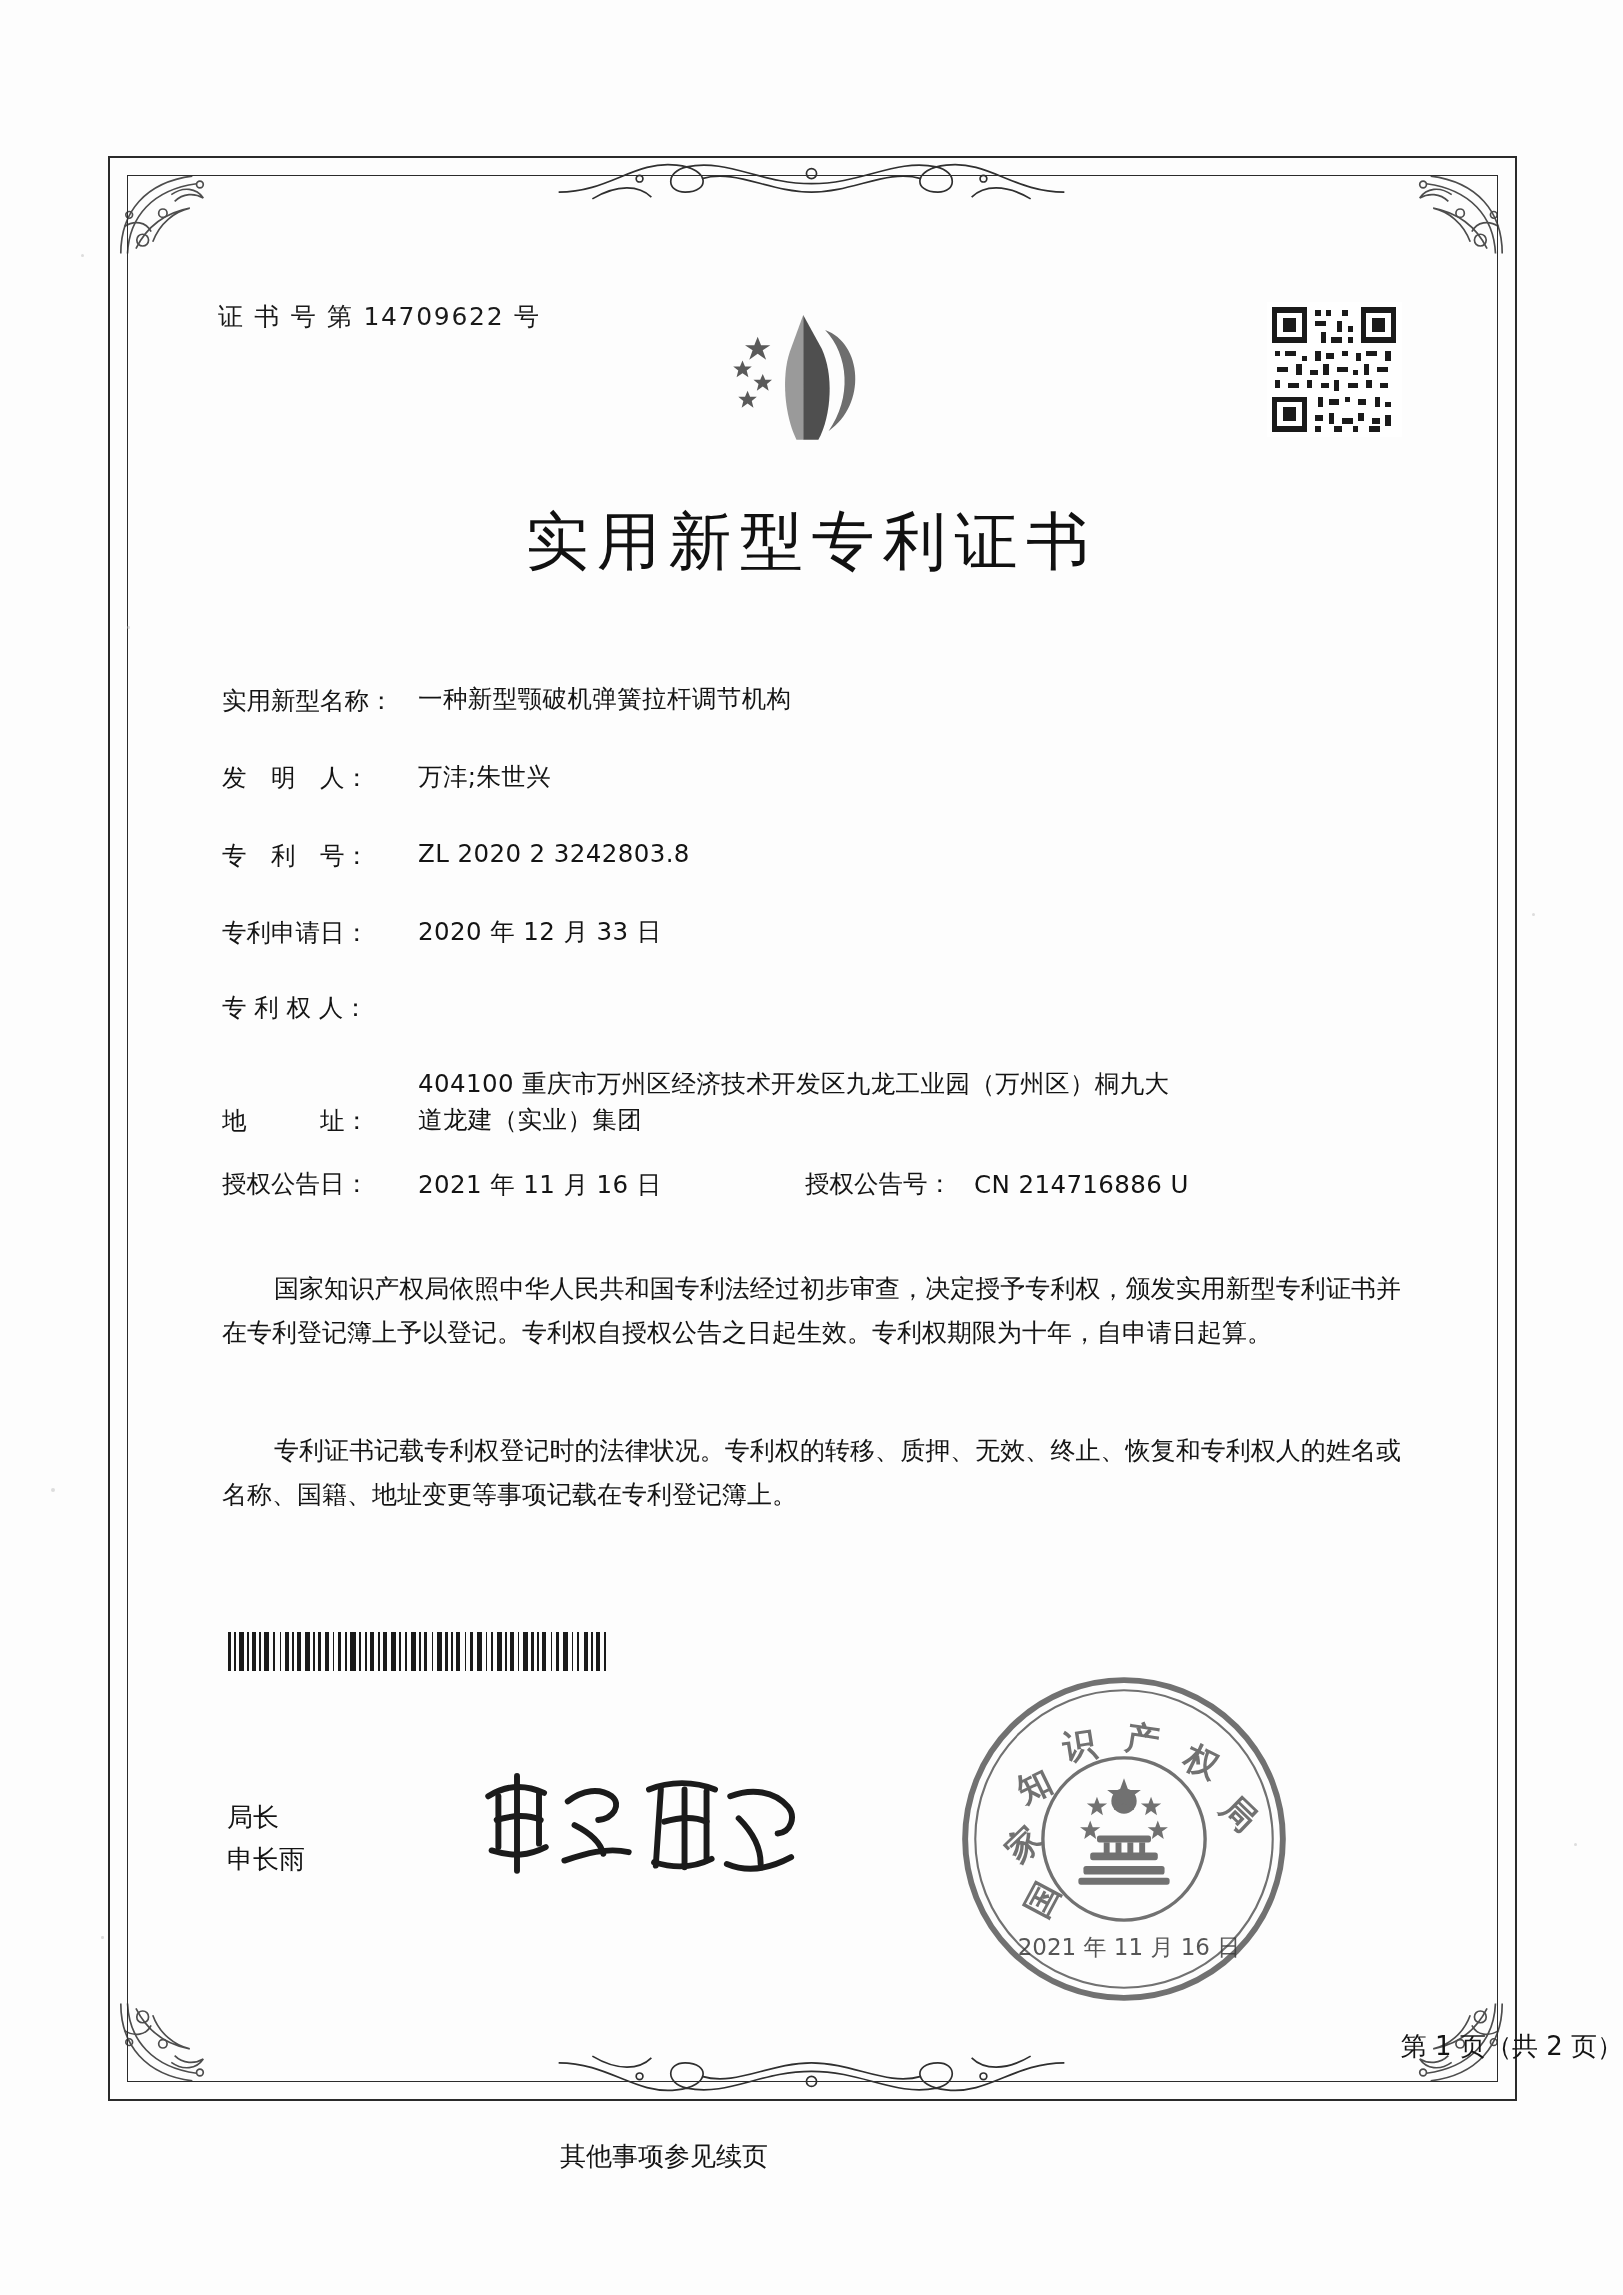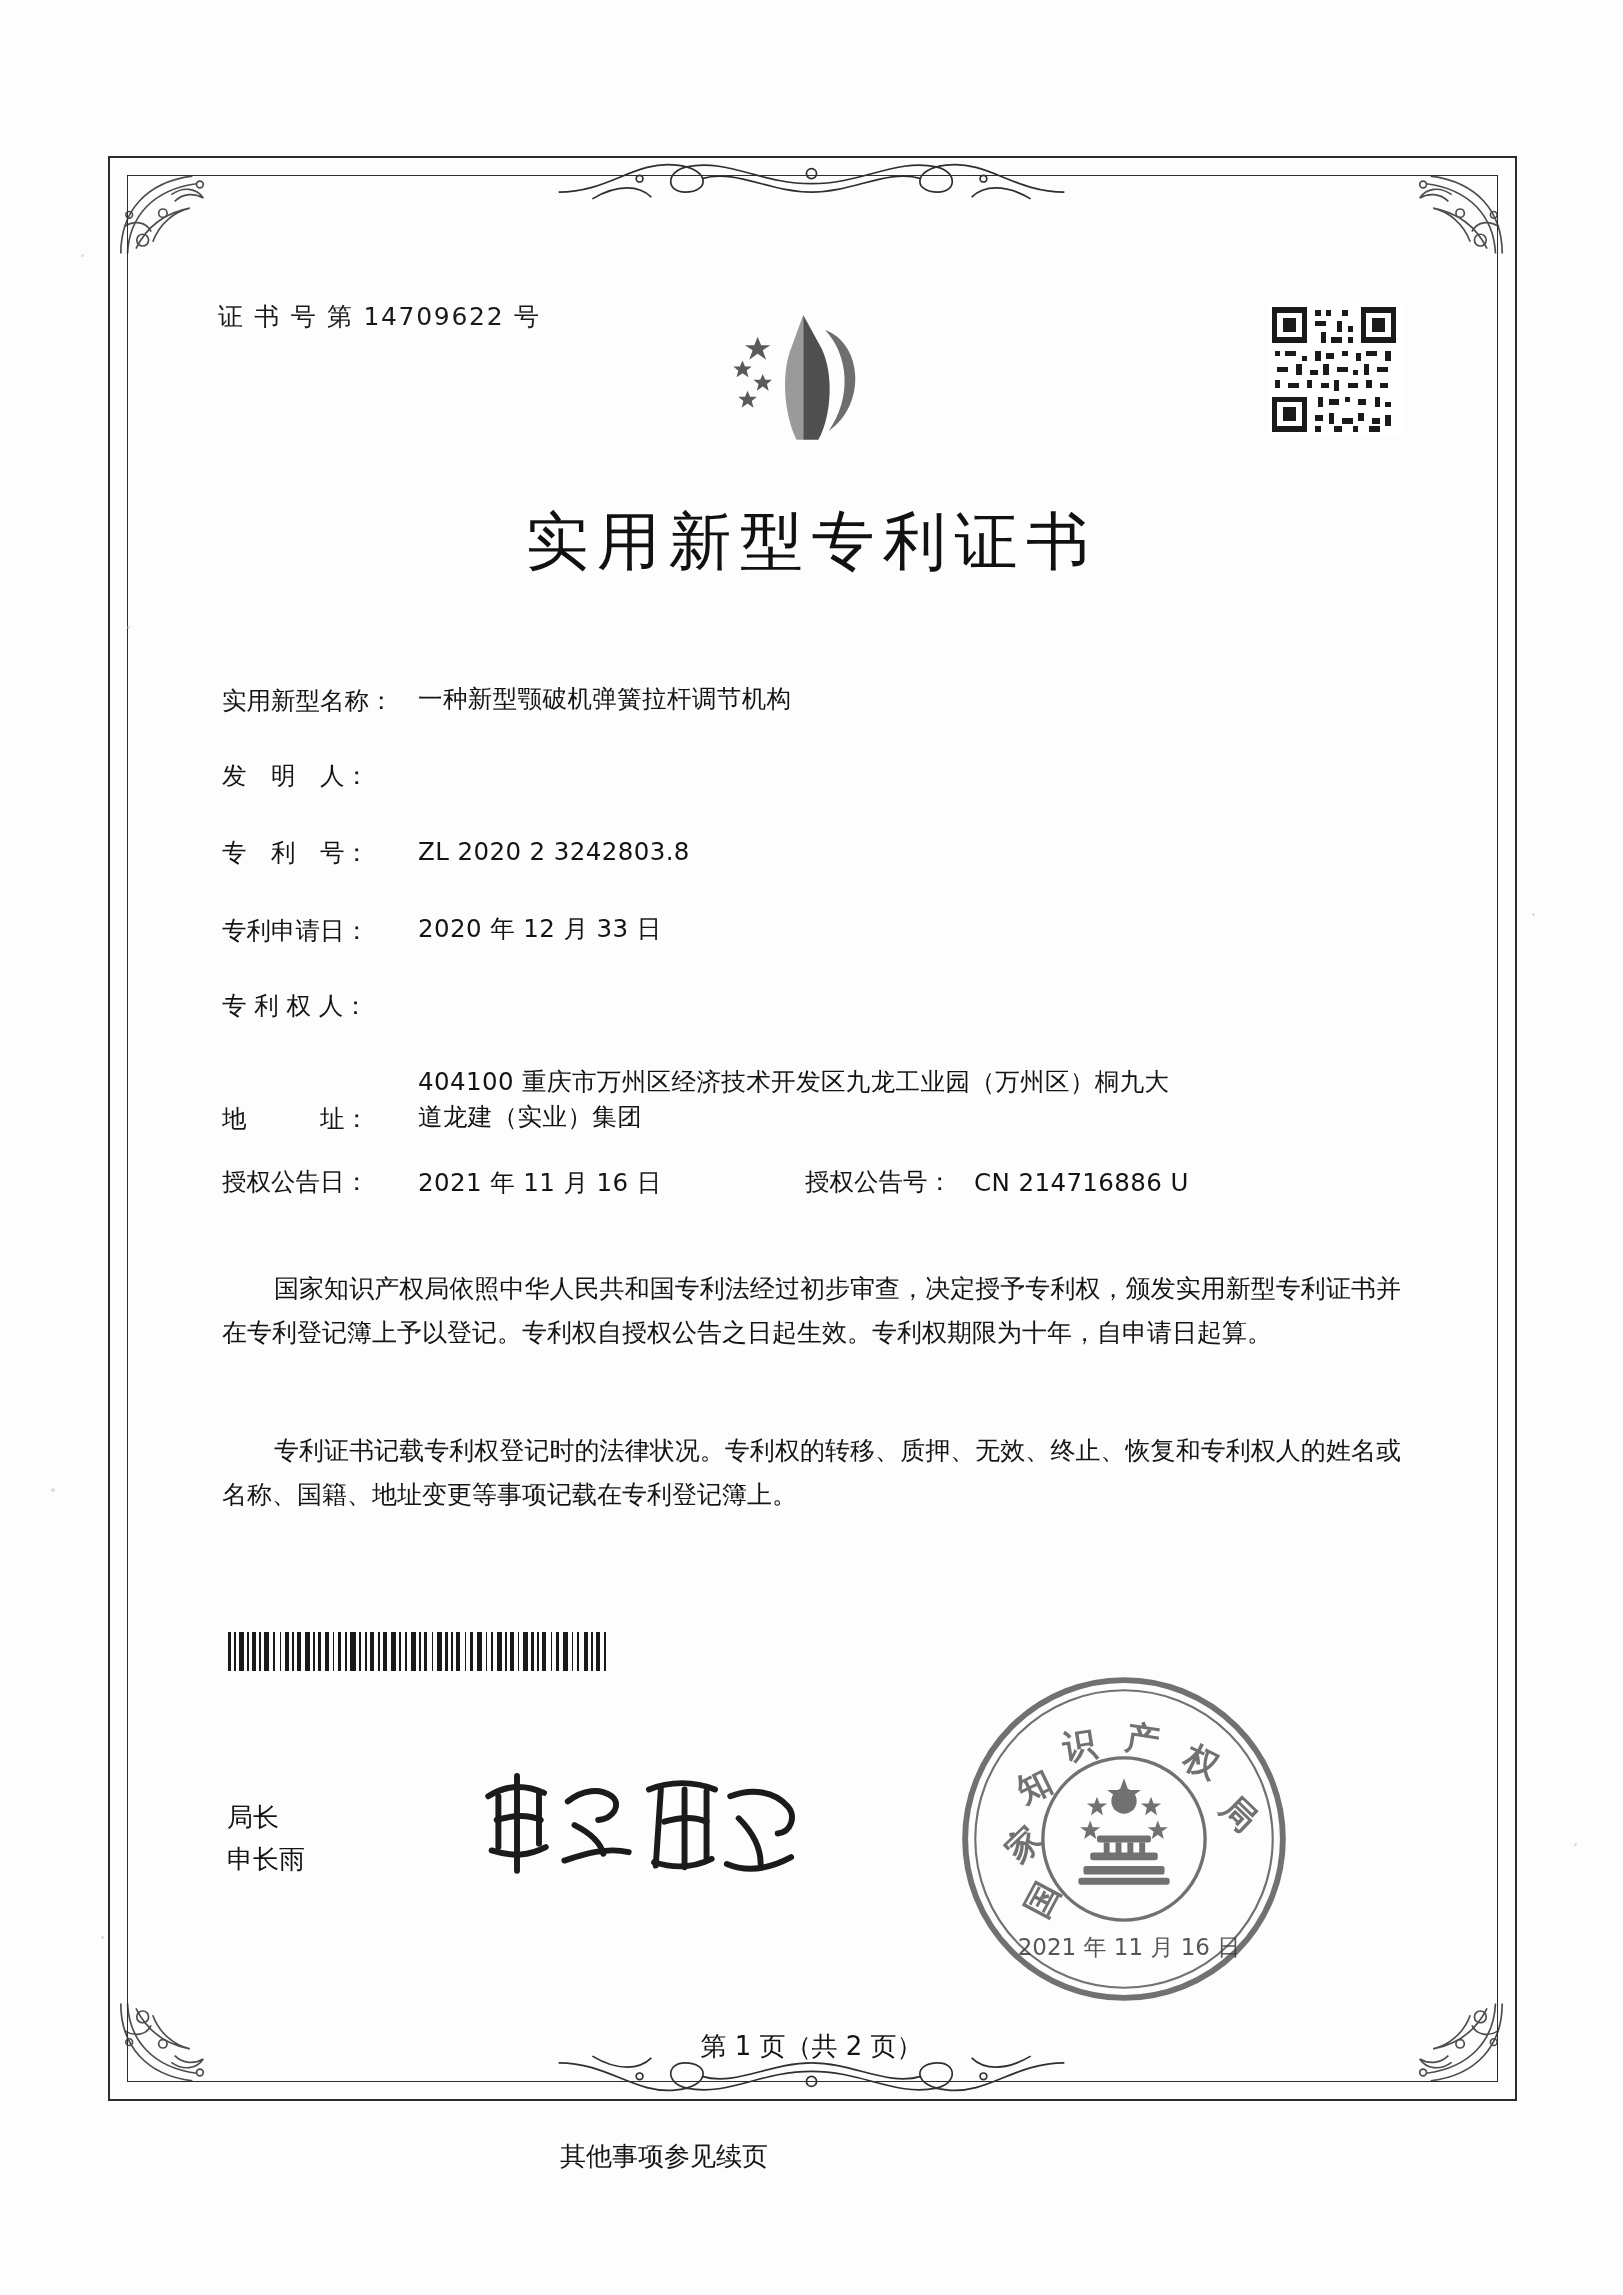--- a/index.html
+++ b/index.html
@@ -190,21 +190,21 @@
     font-size: 23px;
     color: #3a3a3a;
     opacity: .85;
   }
 
   
   .page-num {
     position: absolute;
     left: 0; top: 2029px;
     width: 1623px;
-    text-align: center;
+    text-align: right;
     font-family: "DejaVu Sans", sans-serif;
     font-size: 26px;
     color: #141414;
   }
   .footnote {
     position: absolute;
     left: 0; top: 2139px;
     width: 1328px;
     text-align: center;
     font-family: "DejaVu Serif", serif;
@@ -402,20 +402,21 @@
 
   <div class="cert-title">实用新型专利证书</div>
 
   <div class="fields">
     <div class="frow">
       <div class="flabel">实用新型名称：</div>
       <div class="fvalue">一种新型颚破机弹簧拉杆调节机构</div>
     </div>
     <div class="frow">
       <div class="flabel">发　明　人：</div>
+      <div class="fvalue">万沣;朱世兴</div>
     </div>
     <div class="frow">
       <div class="flabel">专　利　号：</div>
       <div class="fvalue">ZL 2020 2 3242803.8</div>
     </div>
     <div class="frow">
       <div class="flabel">专利申请日：</div>
       <div class="fvalue">2020 年 12 月 33 日</div>
     </div>
     <div class="frow">

